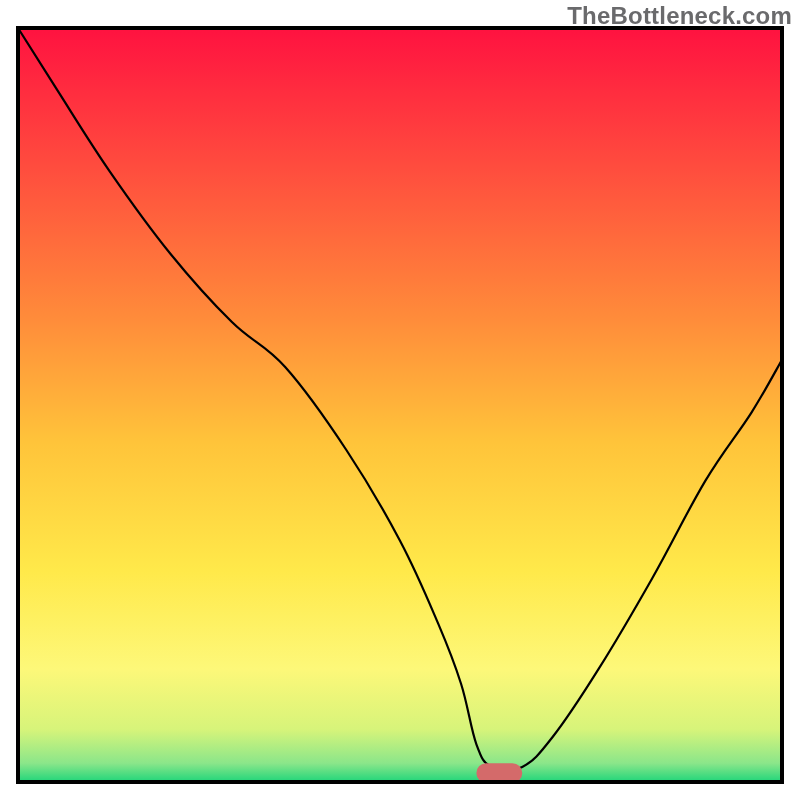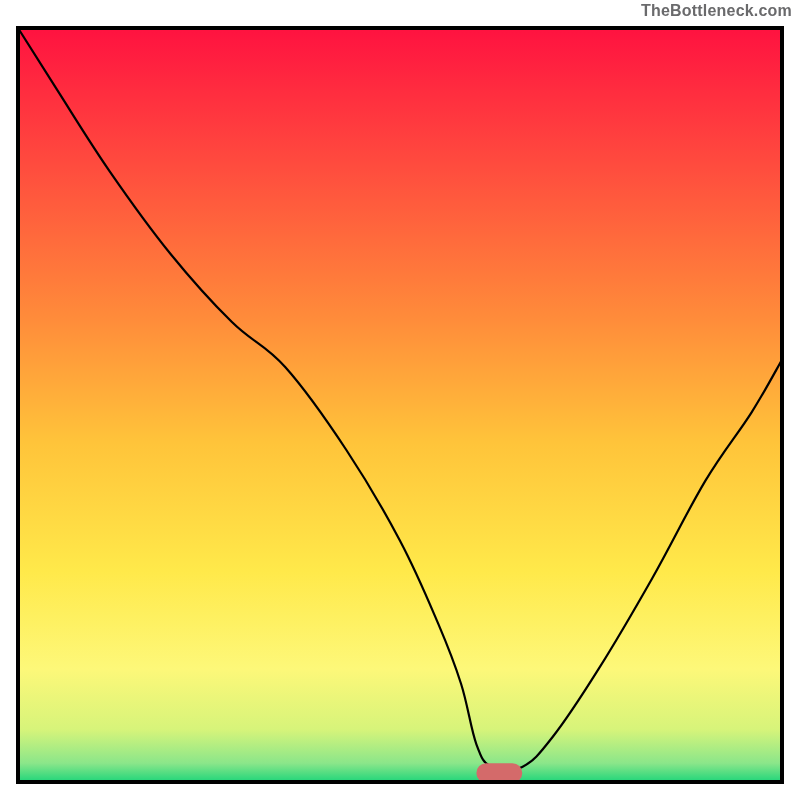--- a/index.html
+++ b/index.html
@@ -12,21 +12,21 @@
   }
   .chart-wrap {
     position: relative;
     width: 800px;
     height: 800px;
   }
   .watermark {
     position: absolute;
     top: 2px;
     right: 8px;
-    font-size: 16px;
+    font-size: 24px;
     font-weight: 600;
     color: #6a6a6c;
     letter-spacing: 0.2px;
   }
   svg { display: block; }
 </style>
 </head>
 <body>
 
 <div class="chart-wrap">

